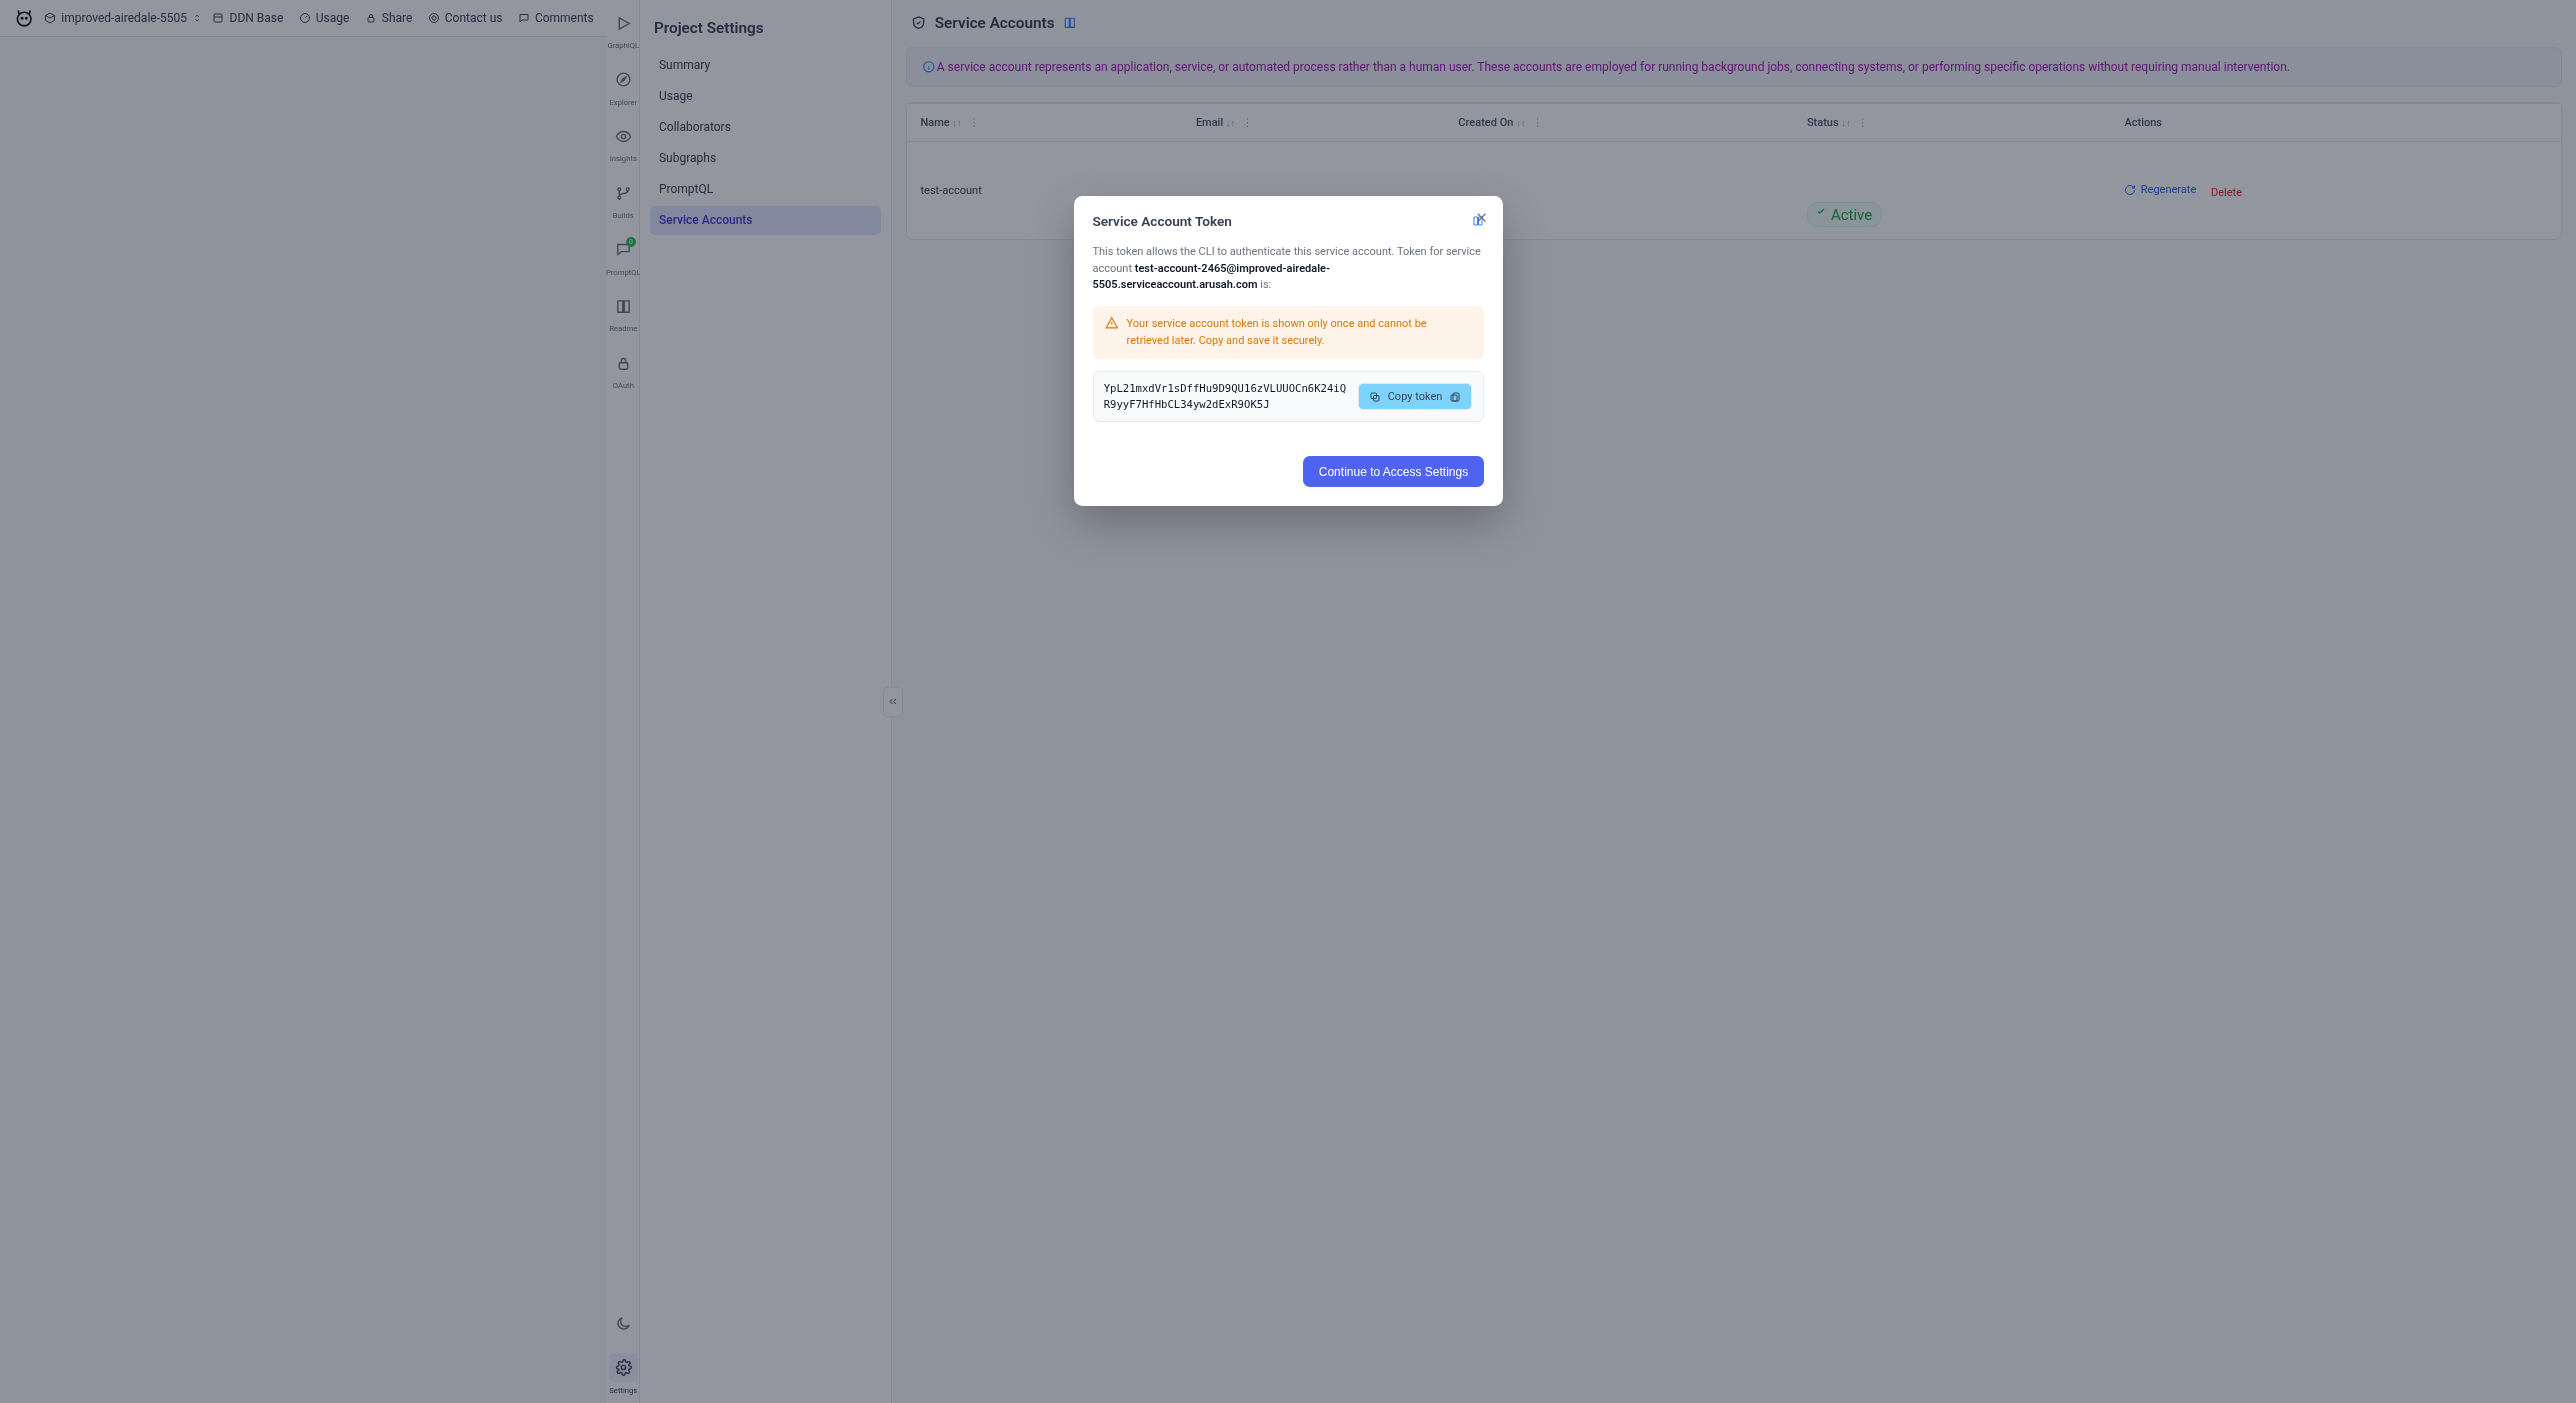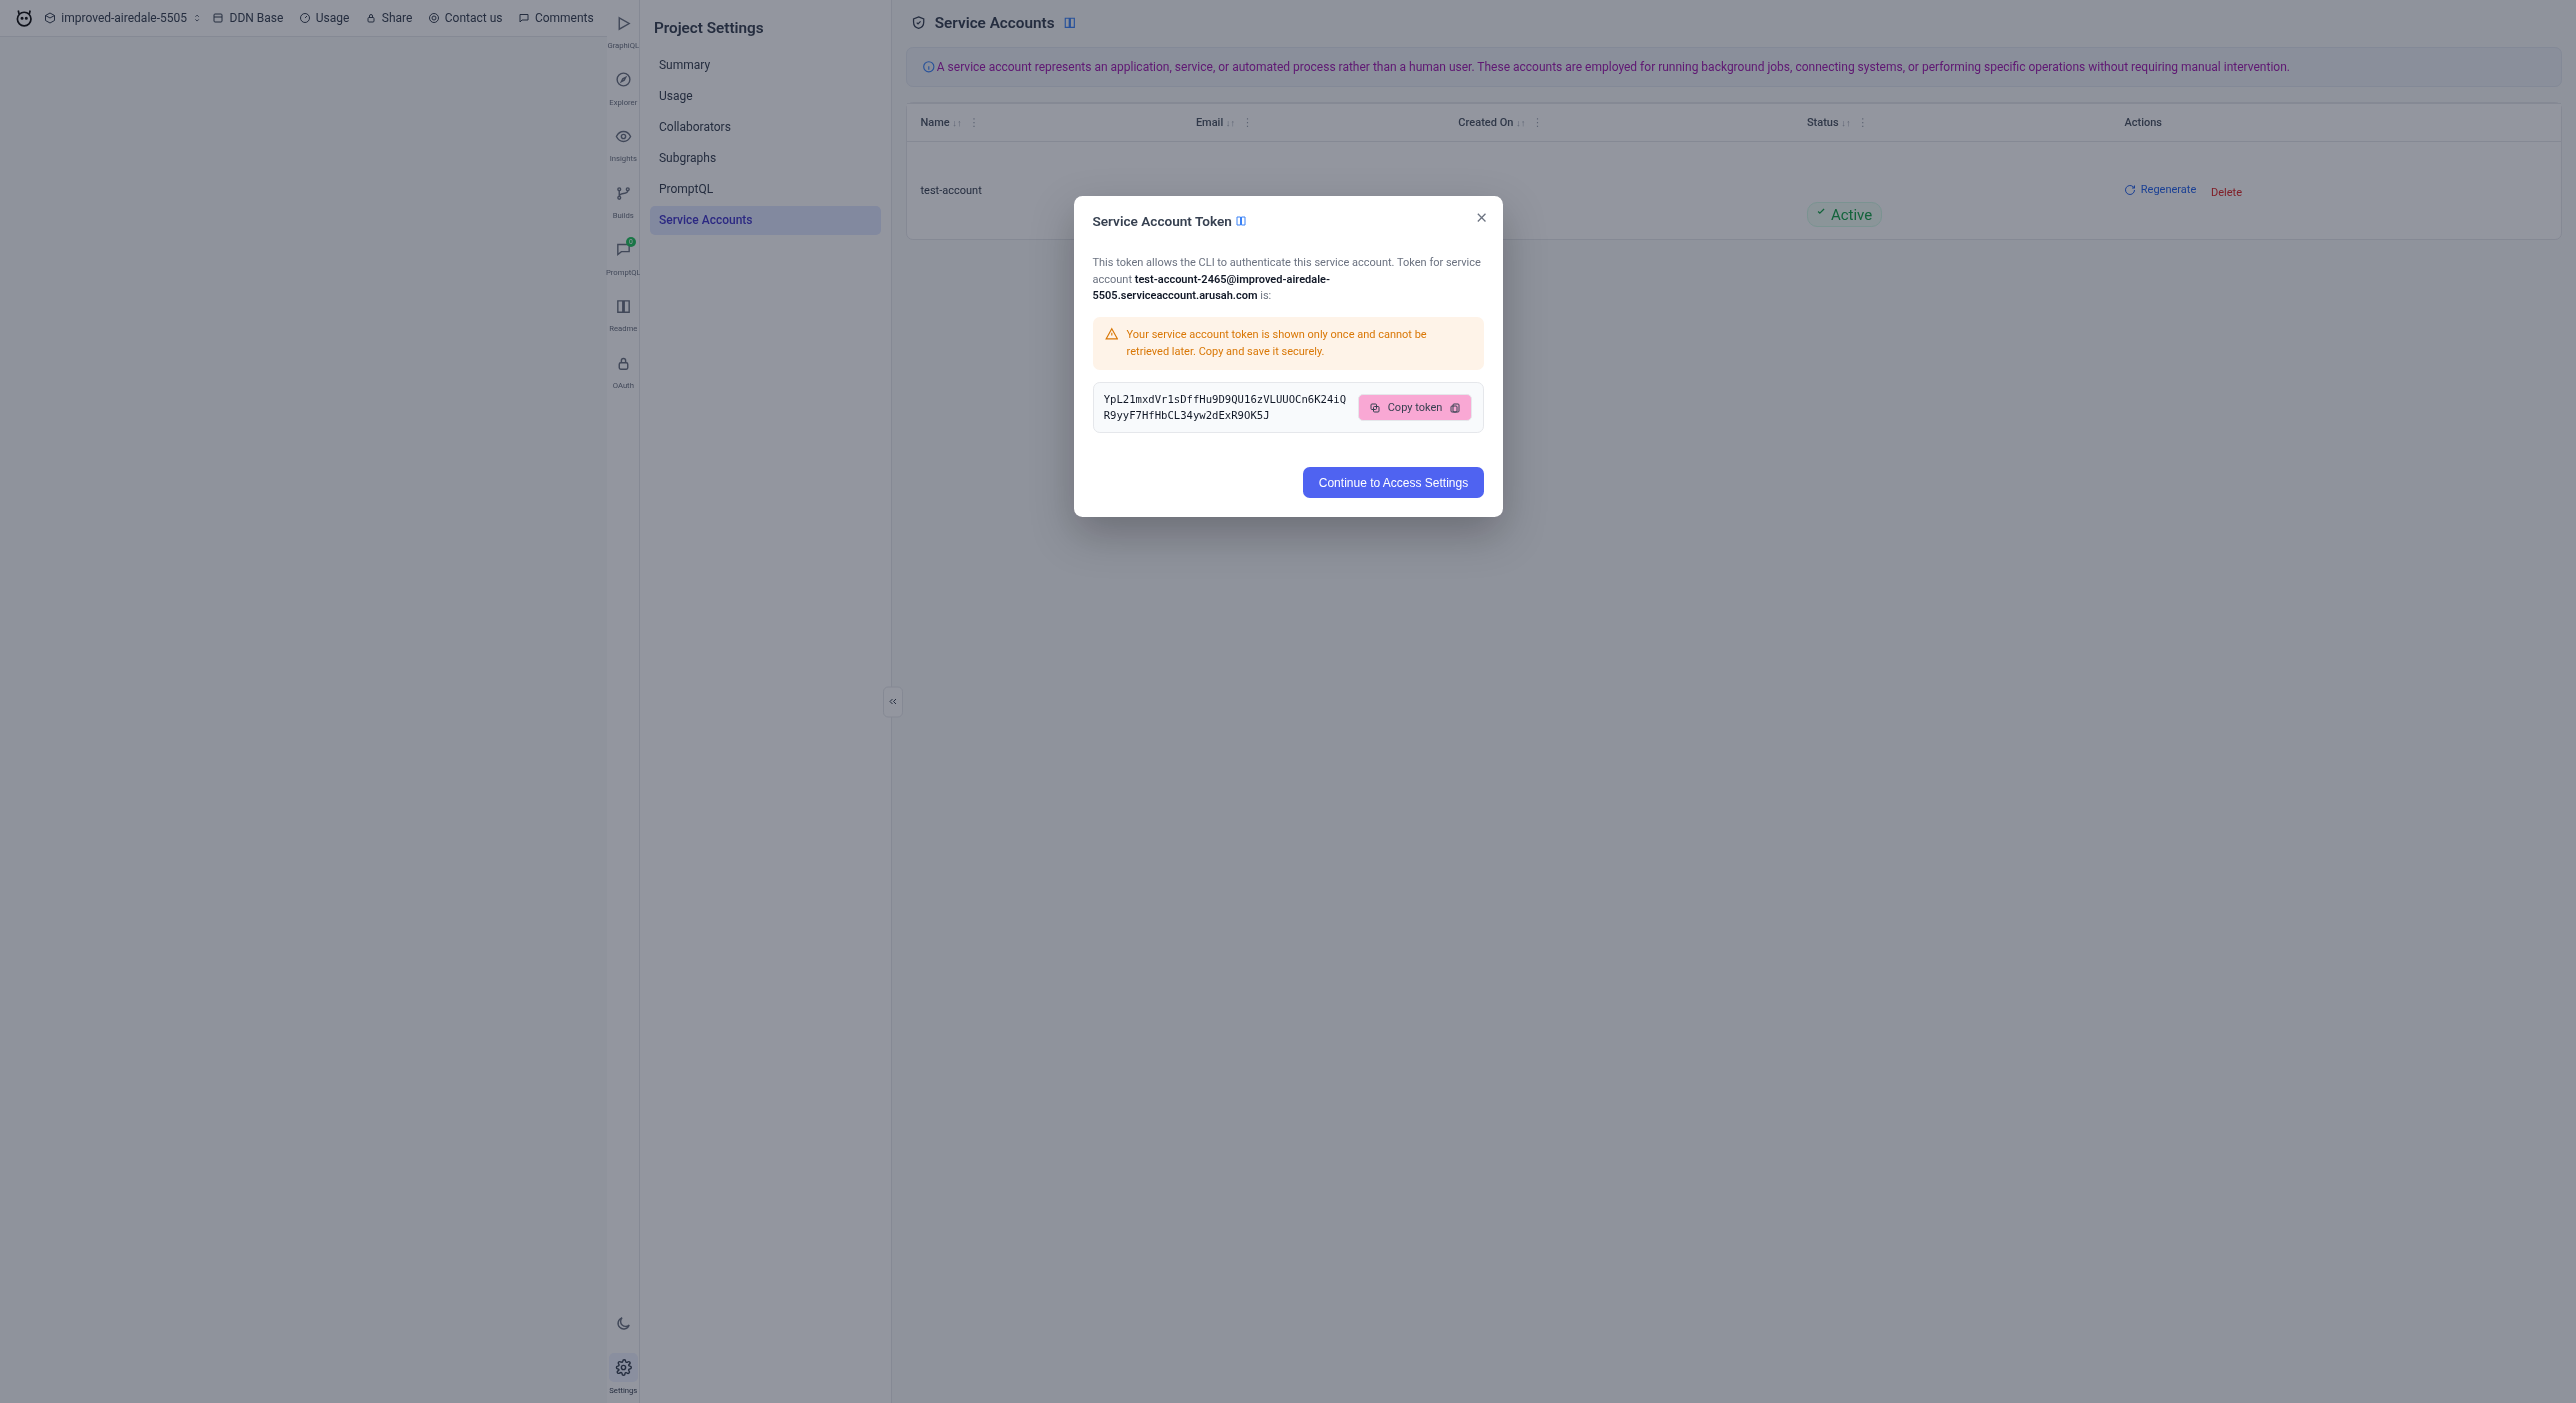--- a/index.html
+++ b/index.html
@@ -147,21 +147,21 @@
     position:fixed; inset:0; background:rgba(15,23,42,.45);
     display:flex; align-items:flex-start; justify-content:center;
     padding-top:14vh; z-index:50;
   }
   .modal {
     width:429px; background:#fff; border-radius:8.5px;
     box-shadow:0 17px 43px rgba(0,0,0,.25);
     padding:17px 19px 19px;
     position:relative;
   }
-  .modal-head { display:flex; align-items:center; gap:3px; margin-bottom:26px;}
+  .modal-head { display:flex; align-items:center; gap:3px; margin-bottom:15px;justify-content:space-between;}
   .modal-head h3 { margin:0; font-size:13.6px; font-weight:600; }
   .close-x { position:absolute; top:13.6px; right:13.6px; cursor:pointer; color:#6b7280;}
   .modal-desc { color:#6b7280; font-size:11px; line-height:1.5; margin-bottom:12px;}
   .modal-desc strong { color:#111827; font-weight:600;}
   .warn-box {
     display:flex; gap:8.5px; padding:10.2px 12px;
     background: var(--amber-bg); border-radius:6.8px;
     color: var(--amber-text); font-size:11px; line-height:1.5;
     margin-bottom:12px;
   }
@@ -170,21 +170,21 @@
     background:#f8fafc; border:0.9px solid var(--border); border-radius:6.8px;
     padding:8.5px 10.2px; margin-bottom:34px;
   }
   .token-text {
     flex:1; font-family: ui-monospace,Menlo,monospace; font-size:10.6px;
     color:#111827; word-break:break-all; line-height:1.5;
   }
   .copy-btn {
     display:flex; align-items:center; gap:6.8px;
     padding:6px 10.2px; border:0.9px solid var(--border);
-    border-radius:5.1px; background:#f9a8d4; cursor:pointer; font-size:11px;
+    border-radius:5.1px; background:#7dd3fc; cursor:pointer; font-size:11px;
     white-space:nowrap;
   }
   .modal-footer { display:flex; justify-content:flex-end; }
   .primary-btn {
     background:#4f63f1; color:#fff; border:none;
     padding:8.5px 15.3px; border-radius:6.8px; font-size:12px;
     cursor:pointer;
   }
   svg { flex-shrink:0; }
   .icon-btn { cursor:pointer; color:#6b7280; }

